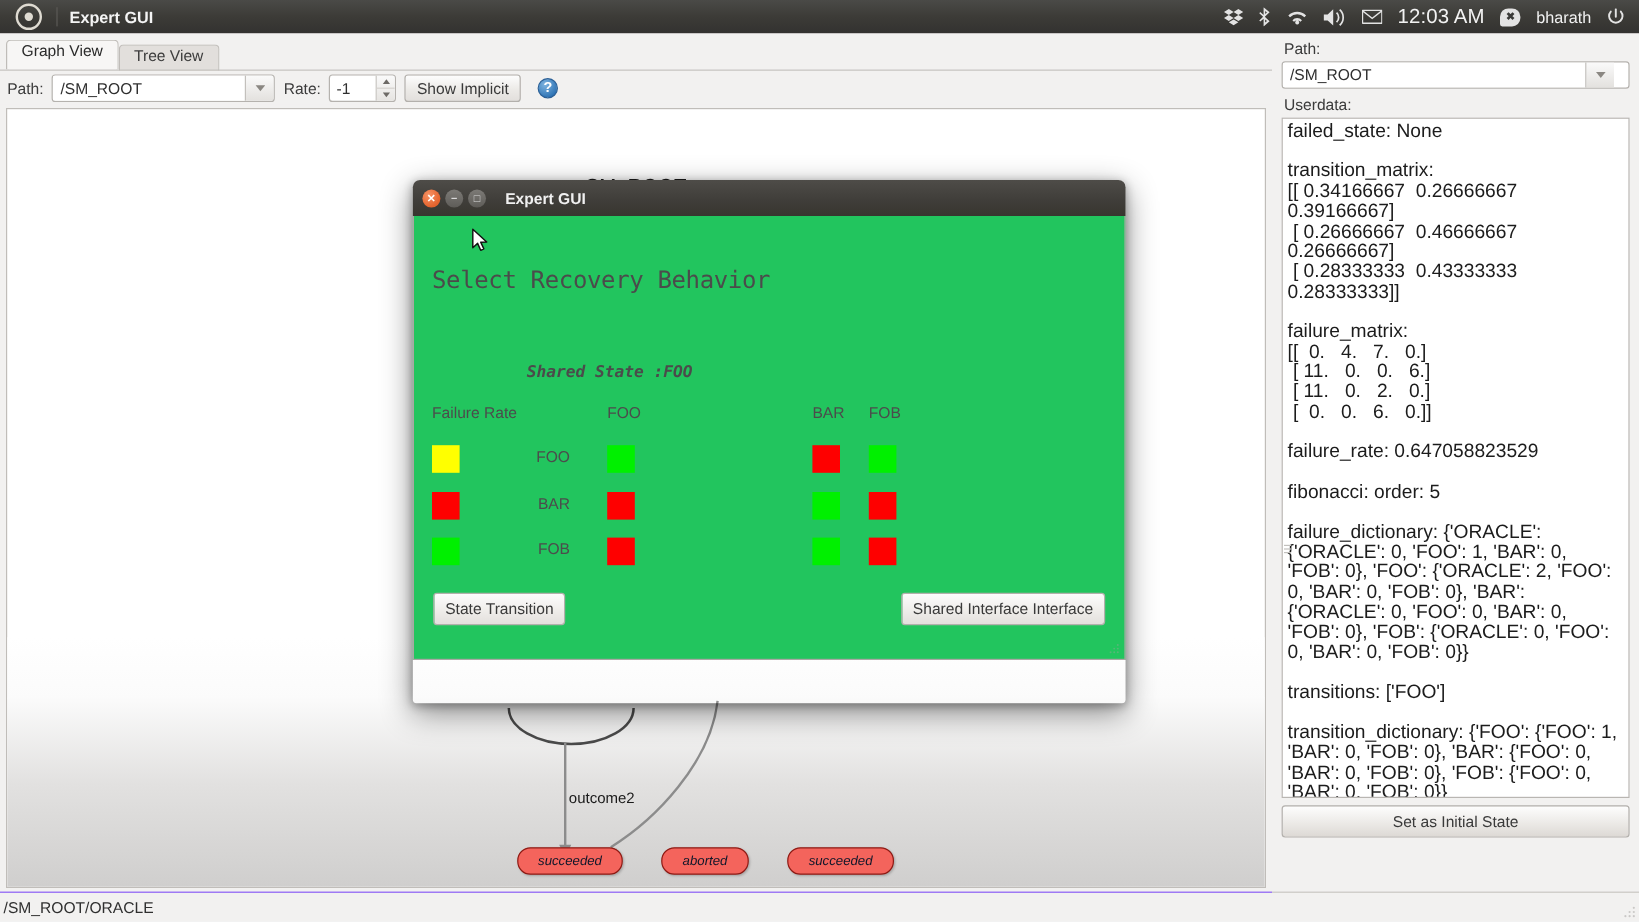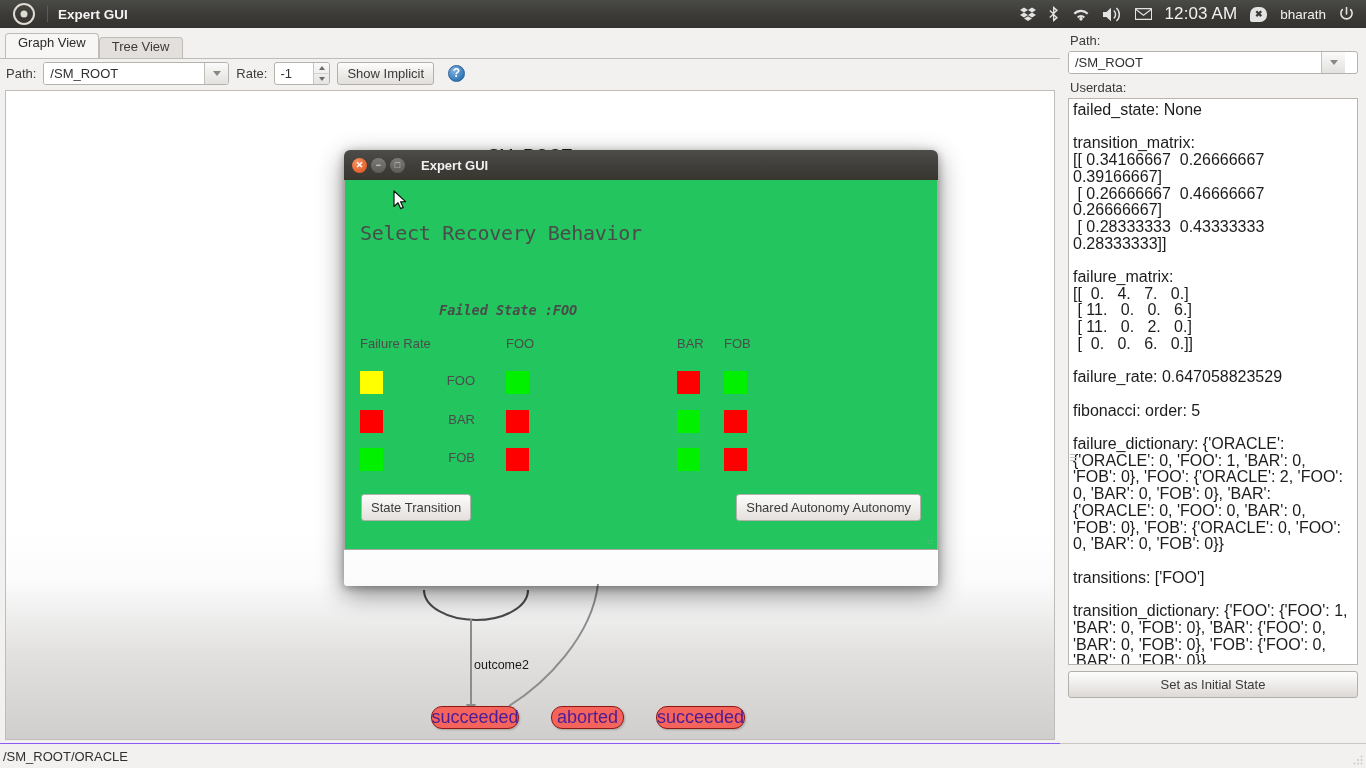--- a/index.html
+++ b/index.html
@@ -117,23 +117,24 @@
   #graph-gradient {
     position: absolute; left: 0; top: 490px; width: 100%; height: 160px;
     background: linear-gradient(to bottom, #fbfbfb 0%, #e2e1e0 45%, #cfcecd 100%);
   }
   #graph-gradient-top {
     position: absolute; left:0; top: 440px; width:100%; height:52px;
     background: linear-gradient(to bottom, #ffffff 0%, #fbfbfb 100%);
   }
   .node {
     position: absolute; height: 23px; border-radius: 11px;
-    background: #f4645c; border: 1.6px solid #8f1a14; color: #4c1d95;
-    font-size: 18px; display: flex; align-items: center; justify-content: center;
+    background: #f4645c; border: 1.6px solid #8f1a14; color: #0f172a;
+    font-size: 11px; display: flex; align-items: center; justify-content: center;
     box-shadow: 1px 1px 2px rgba(0,0,0,.22);
+    font-style: italic;
   }
   .edge-label { position: absolute; font-size: 12.5px; color: #1a1a1a; }
   #statusbar {
     position: absolute; left: 0; top: 715px; width: 1060px; height: 25px;
     border-top: 1px solid #8b5cf6; font-size: 13px; color: #2f2f2f;
     display: flex; align-items: center; padding-left: 3px; background: #f2f1f0;
   }
 
   
   #right-pane {
@@ -371,21 +372,21 @@
   <div id="dialog">
     <div id="dialog-titlebar">
       <div class="wb close">✕</div>
       <div class="wb min">−</div>
       <div class="wb max">□</div>
       <div id="dialog-title">Expert GUI</div>
     </div>
 
     <div id="dialog-body">
       <div id="dlg-heading">Select Recovery Behavior</div>
-      <div id="dlg-failed-state">Failed State :FOO</div>
+      <div id="dlg-failed-state">Shared State :FOO</div>
 
       <div class="dlg-col-head" style="left:15px">Failure Rate</div>
       <div class="dlg-col-head" style="left:161px">FOO</div>
       <div class="dlg-col-head" style="left:332px">BAR</div>
       <div class="dlg-col-head" style="left:379px">FOB</div>
 
       <div class="cell" style="left:15px;top:191px;background:#ffff00"></div>
       <div class="dlg-row-head" style="left:86px;top:193px;width:44px">FOO</div>
       <div class="cell" style="left:161px;top:191px;background:#00f000"></div>
       <div class="cell" style="left:332px;top:191px;background:#fe0000"></div>
@@ -397,21 +398,21 @@
       <div class="cell" style="left:332px;top:230px;background:#00f000"></div>
       <div class="cell" style="left:379px;top:230px;background:#fe0000"></div>
 
       <div class="cell" style="left:15px;top:268px;background:#00f000"></div>
       <div class="dlg-row-head" style="left:86px;top:270px;width:44px">FOB</div>
       <div class="cell" style="left:161px;top:268px;background:#fe0000"></div>
       <div class="cell" style="left:332px;top:268px;background:#00f000"></div>
       <div class="cell" style="left:379px;top:268px;background:#fe0000"></div>
 
       <div id="dlg-btn-state-transition">State Transition</div>
-      <div id="dlg-btn-shared-autonomy">Shared Autonomy Autonomy</div>
+      <div id="dlg-btn-shared-autonomy">Shared Interface Interface</div>
 
       <svg id="dlg-grip" viewBox="0 0 9 9">
         <circle cx="7.5" cy="1.5" r="0.8" fill="#a3a09d"></circle>
           <circle cx="4.5" cy="4.5" r="0.8" fill="#a3a09d"></circle>
         <circle cx="7.5" cy="4.5" r="0.8" fill="#a3a09d"></circle>
           <circle cx="1.5" cy="7.5" r="0.8" fill="#a3a09d"></circle>
         <circle cx="4.5" cy="7.5" r="0.8" fill="#a3a09d"></circle>
           <circle cx="7.5" cy="7.5" r="0.8" fill="#a3a09d"></circle>
       </svg>
     </div>

